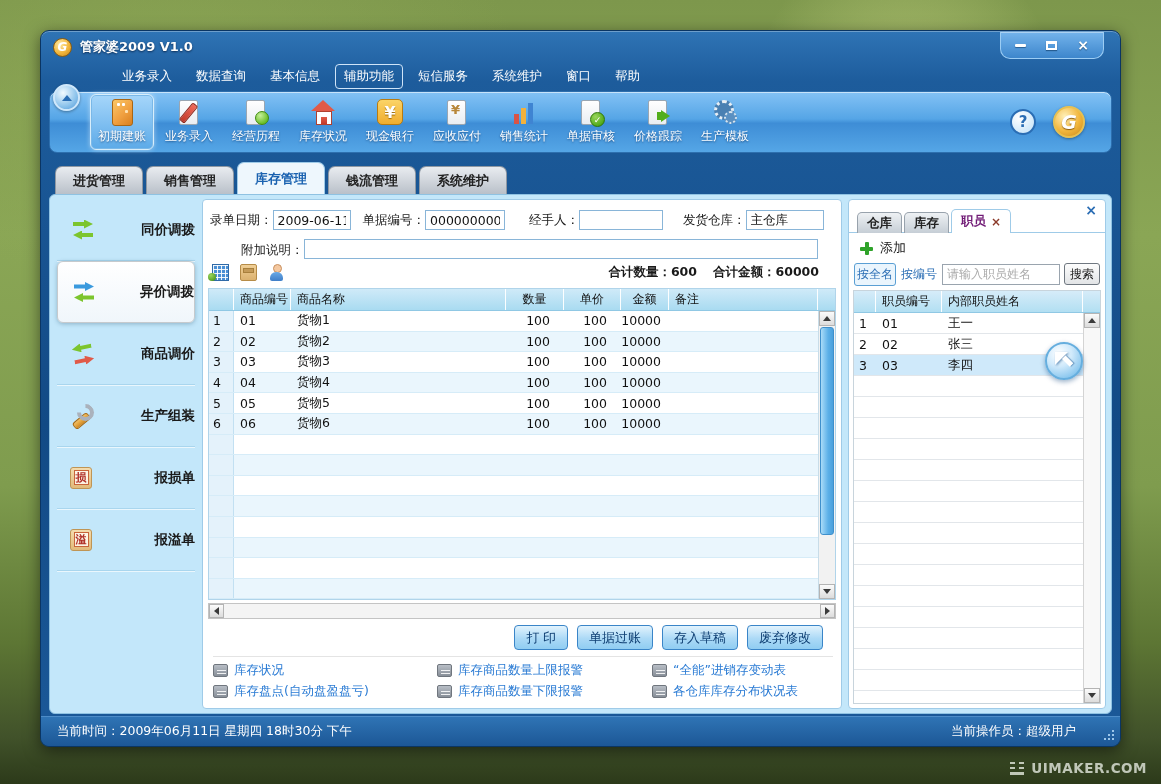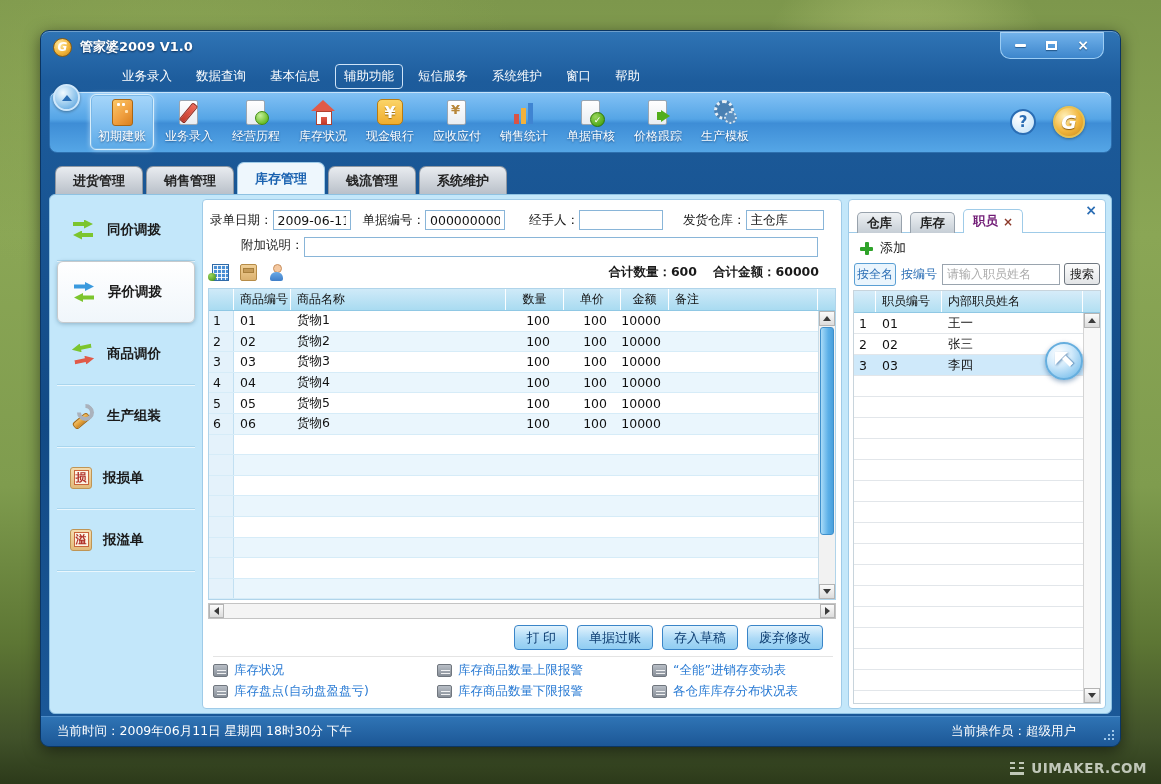--- a/index.html
+++ b/index.html
@@ -105,21 +105,21 @@
     background:linear-gradient(#e9ecf0,#b9c0c9); border:1px solid #8f98a3; border-bottom:none;
     color:#222; font-size:13px; font-weight:bold; }
   .tab.active { height:32px; background:#eef7fd; color:#1a62b0; border-color:#9fcbe8; }
 
   
   .content { position:absolute; left:8px; right:8px; top:163px; bottom:32px;
     background:#c3e7fa; border:1px solid #8fc2e2; border-radius:6px; }
 
   .sidebar { position:absolute; left:4px; top:4px; bottom:4px; width:144px; }
   .side-item { height:62px; margin:0 3px; display:flex; align-items:center; gap:11px; padding-left:13px;
-    border-bottom:1px solid #a9d6ee; box-shadow:0 1px 0 rgba(255,255,255,.65); }
+    border-bottom:1px solid #a9d6ee; box-shadow:0 1px 0 rgba(255,255,255,.65);justify-content:space-between; }
   .side-item.sel { background:linear-gradient(#ffffff,#f0f6fb); border:1px solid #c6cacd; border-radius:6px;
     box-shadow:0 1px 4px rgba(40,80,110,.35); }
   .side-label { font-size:13.5px; font-weight:bold; color:#1a1a1a; }
   .side-icon { width:26px; height:24px; position:relative; flex:0 0 auto; }
   .arrow-r, .arrow-l { position:absolute; width:20px; height:9px; }
   .arrow-r { clip-path:polygon(0 28%,55% 28%,55% 0,100% 50%,55% 100%,55% 72%,0 72%); }
   .arrow-l { clip-path:polygon(100% 28%,45% 28%,45% 0,0 50%,45% 100%,45% 72%,100% 72%); }
   .same-price-transfer-icon .a1 { left:3px; top:2px; background:#7cc52e; }
   .same-price-transfer-icon .a2 { left:3px; bottom:2px; background:#7cc52e; }
   .diff-price-transfer-icon .a1 { left:3px; top:2px; background:#3a9ade; }
@@ -133,21 +133,21 @@
     border:4px solid #aab2bc; border-top-color:transparent; transform:rotate(-45deg); }
   .report-box-icon { width:22px; height:22px; border-radius:3px; background:linear-gradient(#f4dcae,#e2ba7a);
     border:1px solid #bf9555; display:flex; align-items:center; justify-content:center; flex:0 0 auto; }
   .report-box-icon .box-char { font-size:11px; font-weight:bold; color:#b03028; background:rgba(255,252,242,.85);
     border:1px solid #c8653a; padding:0 1px; line-height:13px; }
 
   
   .main { position:absolute; left:152px; top:4px; bottom:4px; width:640px;
     background:#fff; border:1px solid #9fcbe8; border-radius:4px; }
   .form-row1 { position:absolute; top:9px; left:7px; right:7px; height:22px; display:flex; align-items:center; }
-  .form-row2 { position:absolute; top:37px; left:7px; right:7px; height:22px; display:flex; align-items:flex-start;padding-left:31px; }
+  .form-row2 { position:absolute; top:37px; left:7px; right:7px; height:22px; display:flex; align-items:flex-end;padding-left:31px; }
   .f-label { font-size:12.5px; color:#1a1a1a; white-space:nowrap; }
   .f-input { height:20px; border:1px solid #89b5d8; background:#fff; font-size:12.5px; padding:0 4px;
     font-family:"DejaVu Sans","Liberation Sans",sans-serif; color:#111; }
   .note-input { flex:1; margin-right:16px; }
 
   .mini-icons { position:absolute; top:64px; left:9px; display:flex; gap:11px; align-items:center; }
   .mini { width:17px; height:17px; position:relative; }
   .warehouse-building-icon { background:
       linear-gradient(rgba(255,255,255,.9) 1px, transparent 1px),
       linear-gradient(90deg, rgba(255,255,255,.9) 1px, transparent 1px), #4a8fd4;
@@ -208,21 +208,21 @@
   .rlink { display:flex; align-items:center; gap:6px; font-size:12.5px; color:#2a7bd4; }
   .list-icon { width:15px; height:13px; flex:0 0 auto; border-radius:2px; background:
       linear-gradient(rgba(255,255,255,.85),rgba(255,255,255,.85)) 3px 5px/9px 1px no-repeat,
       linear-gradient(rgba(255,255,255,.85),rgba(255,255,255,.85)) 3px 8px/9px 1px no-repeat,
       linear-gradient(#b8bec6,#888f98); border:1px solid #70767e; }
 
   
   .panel { position:absolute; right:5px; top:4px; bottom:4px; width:258px;
     background:#fff; border:1px solid #9fcbe8; border-radius:4px; }
   .panel-close { position:absolute; top:3px; right:8px; color:#2a6db4; font-weight:bold; font-size:14px; line-height:1; }
-  .ptabs { position:absolute; top:9px; left:8px; display:flex; align-items:flex-end; gap:8px; z-index:2; height:24px; }
+  .ptabs { position:absolute; top:9px; left:8px; display:flex; align-items:flex-end; gap:2px; z-index:2; height:24px; }
   .ptab { height:21px; padding:0 9px; display:flex; align-items:center; gap:5px;
     background:linear-gradient(#eef1f4,#c6ced6); border:1px solid #98a2ac; border-bottom:none;
     border-radius:5px 5px 0 0; font-size:12.5px; font-weight:bold; color:#222; }
   .ptab.active { height:24px; background:#fff; color:#701a75; border-color:#9fcbe8; }
   .ptab.active::after { content:"×"; color:#8c3a2a; font-size:12px; font-weight:bold; }
   .ptab-line { position:absolute; top:32px; left:0; right:0; border-top:1px solid #9fcbe8; }
 
   .add-row { position:absolute; top:39px; left:11px; display:flex; align-items:center; gap:7px; }
   .add-plus-icon { width:13px; height:13px; position:relative; }
   .add-plus-icon::before { content:""; position:absolute; left:0; top:5px; width:13px; height:4px; background:#2fa32a; border-radius:1px; }

